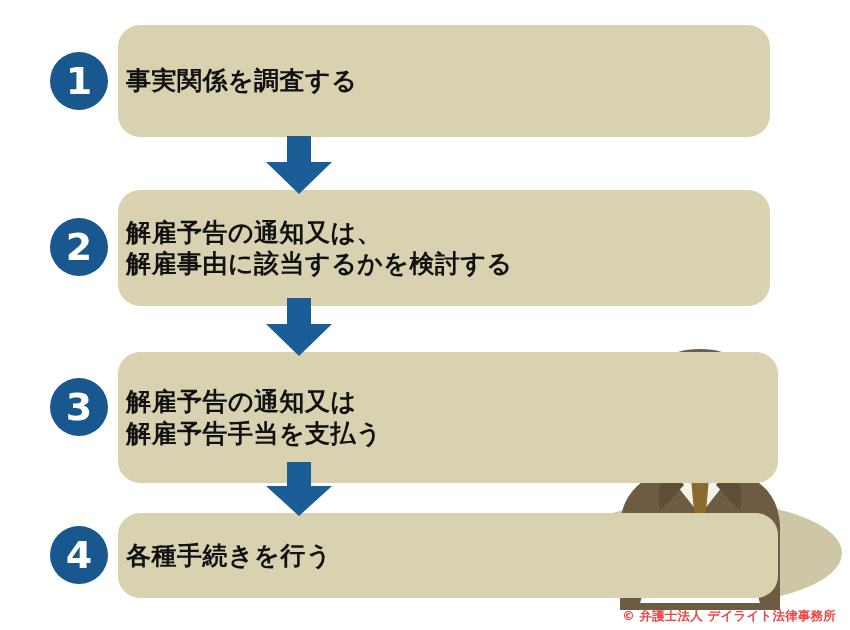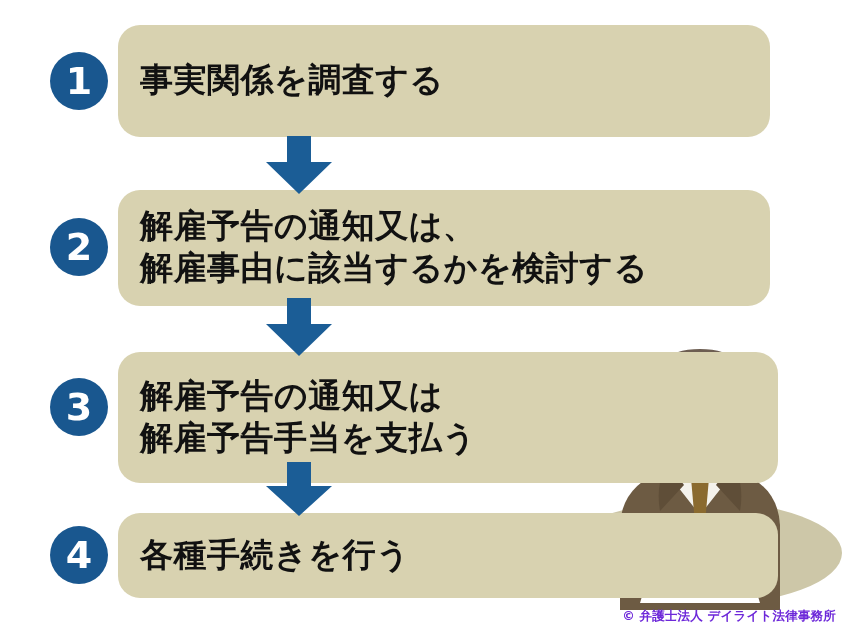--- a/index.html
+++ b/index.html
@@ -45,26 +45,26 @@
     background: #d8d2b0;
     border-radius: 22px;
     box-sizing: border-box;
     display: flex;
     align-items: center;
   }
 
   .step-label {
     color: #111111;
     font-weight: bold;
-    font-size: 33px;
+    font-size: 25px;
     line-height: 1.26;
     letter-spacing: 0.5px;
     white-space: pre-line;
-    padding-left: 22px;
-    font-family: Liberation Serif, serif;
+    padding-left: 8px;
+    font-family: Liberation Sans, sans-serif;
   }
 
   .step-badge {
     position: absolute;
     width: 58px;
     height: 58px;
     border-radius: 50%;
     background: #19578f;
     color: #ffffff;
     display: flex;
@@ -82,21 +82,21 @@
     position: absolute;
     z-index: 12;
   }
 
   
   .footer-credit {
     position: absolute;
     right: 14px;
     bottom: 5px;
     font-size: 12.5px;
-    color: #6d28d9;
+    color: #ef4444;
     font-weight: bold;
     letter-spacing: 0.2px;
     z-index: 30;
     font-family: "DejaVu Sans", "Liberation Sans", sans-serif;
   }
 </style>
 </head>
 <body>
 
 <div id="flow-root">

